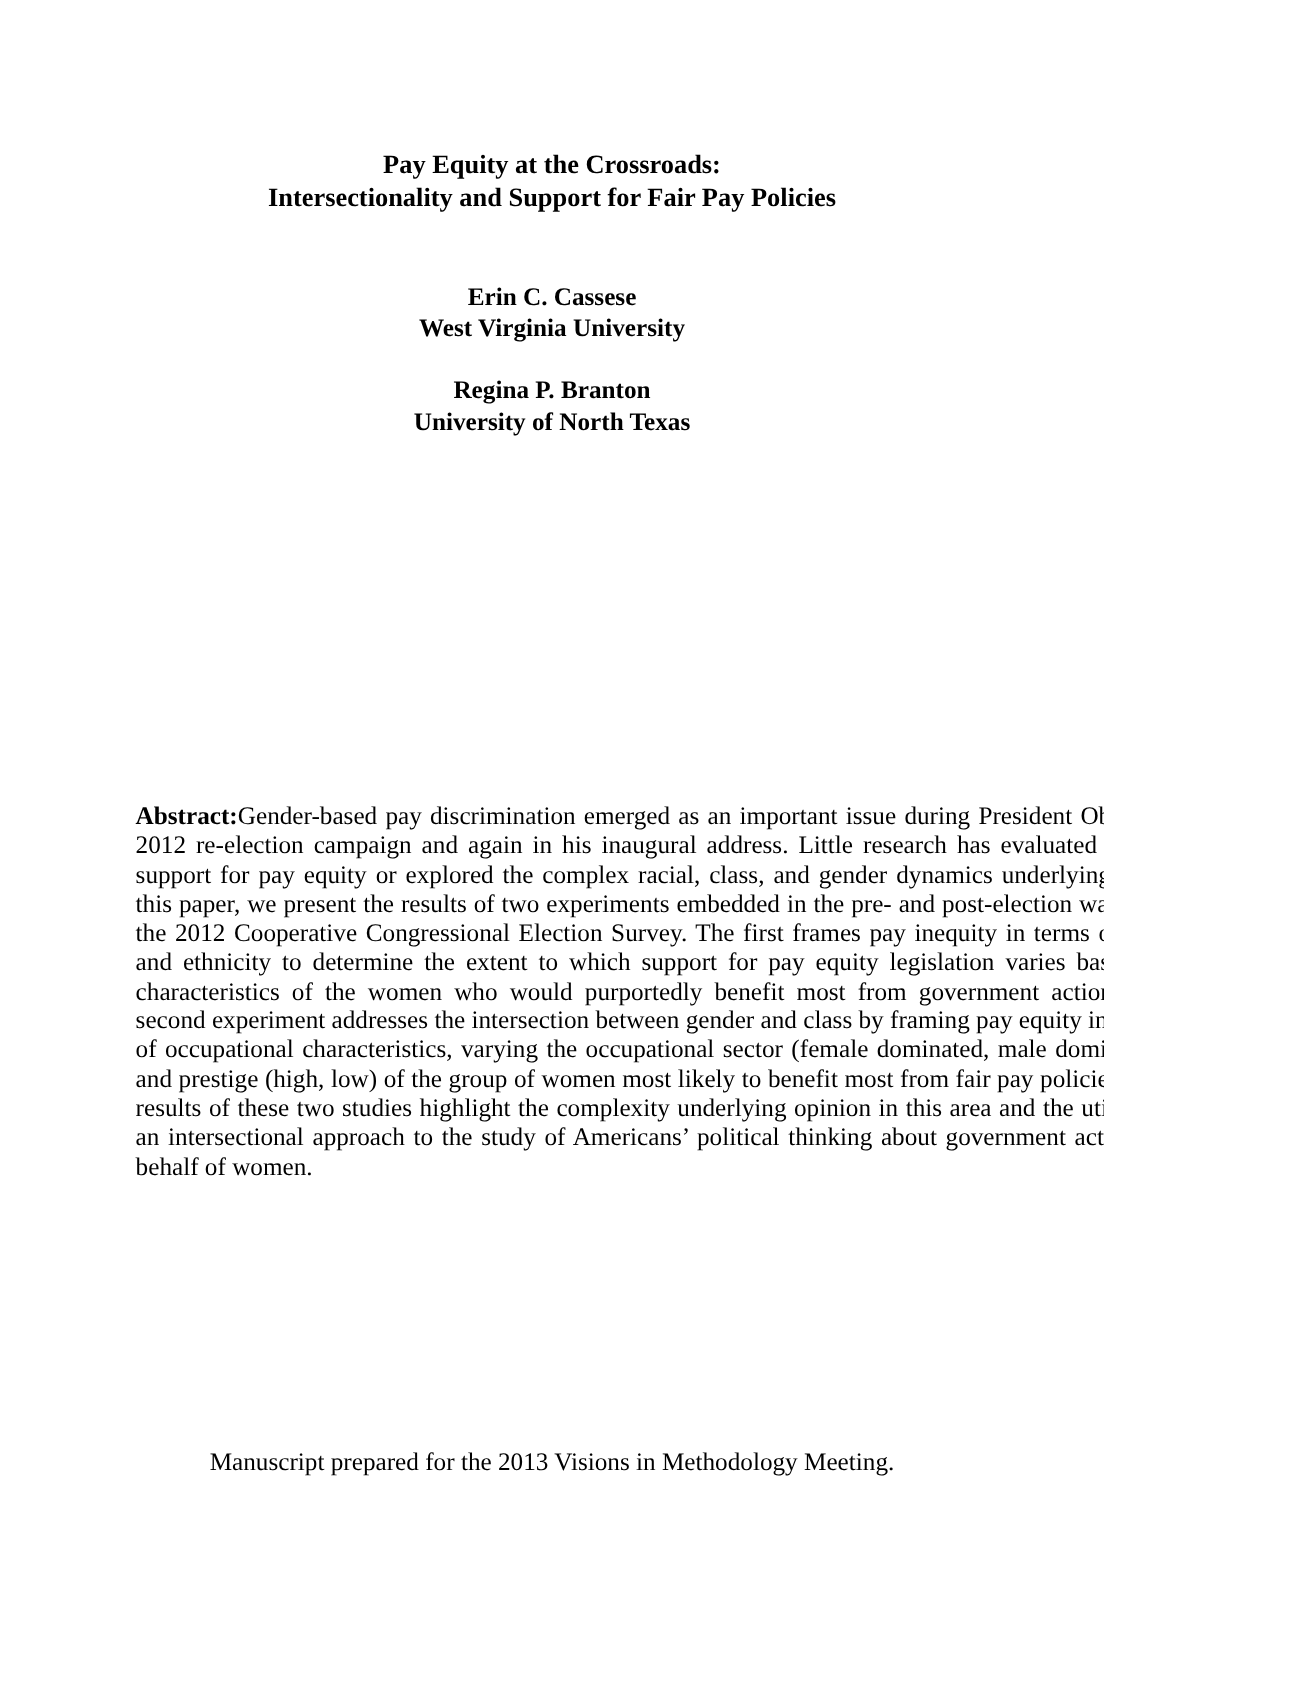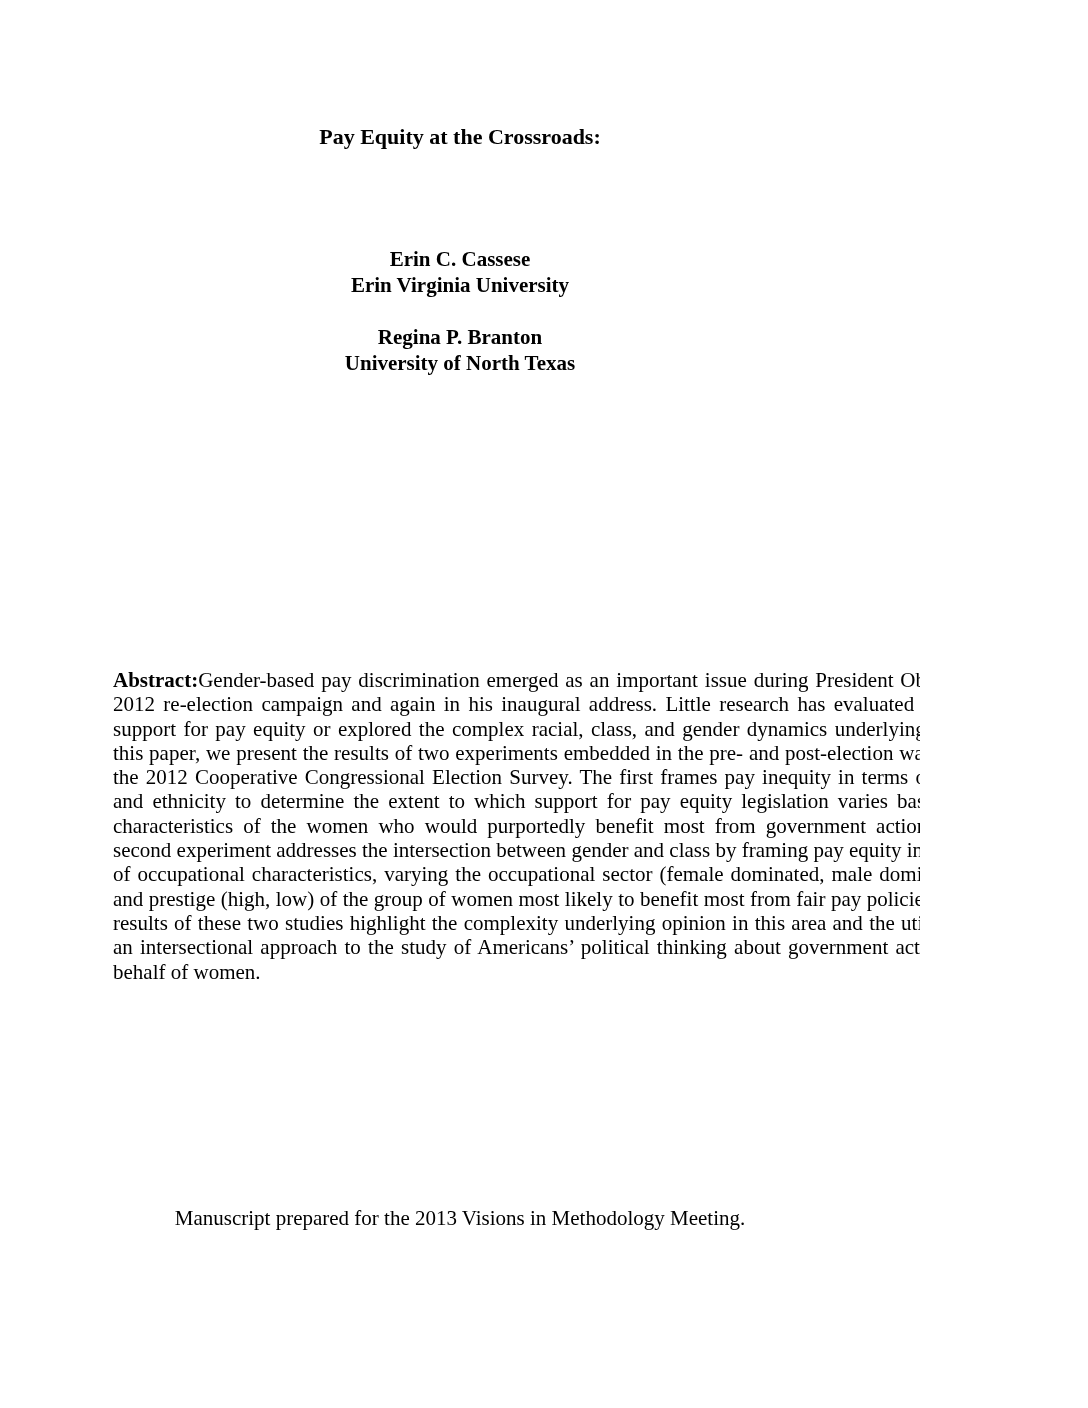--- a/index.html
+++ b/index.html
@@ -21,21 +21,21 @@
     top: 123px;
     left: 0;
     right: 0;
     text-align: center;
     font-weight: bold;
     font-size: 22px;
     line-height: 28px;
   }
   .authors-block {
     position: absolute;
-    top: 246px;
+    top: 234px;
     left: 0;
     right: 0;
     text-align: center;
     font-weight: bold;
     font-size: 21px;
     line-height: 26px;
   }
   .author-group {
     margin: 0 0 26px 0;
   }
@@ -66,26 +66,27 @@
     margin-top: 47px;
   }
 </style>
 </head>
 <body>
 
 <div class="page">
 
   <div class="title-block">
     <div>Pay Equity at the Crossroads:</div>
+    <div>Intersectionality and Support for Fair Pay Policies</div>
   </div>
 
   <div class="authors-block">
     <div class="author-group">
       <div>Erin C. Cassese</div>
-      <div>Erin Virginia University</div>
+      <div>West Virginia University</div>
     </div>
     <div class="author-group">
       <div>Regina P. Branton</div>
       <div>University of North Texas</div>
     </div>
   </div>
 
   <p class="abstract"><span class="abstract-label">Abstract:</span><span>Gender-based pay discrimination emerged as an important issue during President Obama’s 2012 re-election campaign and again in his inaugural address.  Little research has evaluated public support for pay equity or explored the complex racial, class, and gender dynamics underlying it.  In this paper, we present the results of two experiments embedded in the pre- and post-election waves of the 2012 Cooperative Congressional Election Survey. The first frames pay inequity in terms of race and ethnicity to determine the extent to which support for pay equity legislation varies based on characteristics of the women who would purportedly benefit most from government action.  The second experiment addresses the intersection between gender and class by framing pay equity in terms of occupational characteristics, varying the occupational sector (female dominated, male dominated) and prestige (high, low) of the group of women most likely to benefit most from fair pay policies.  The results of these two studies highlight the complexity underlying opinion in this area and the utility of an intersectional approach to the study of Americans’ political thinking about government action on behalf of women.</span></p>
 
   <div class="footnote">Manuscript prepared for the 2013 Visions in Methodology Meeting.</div>

